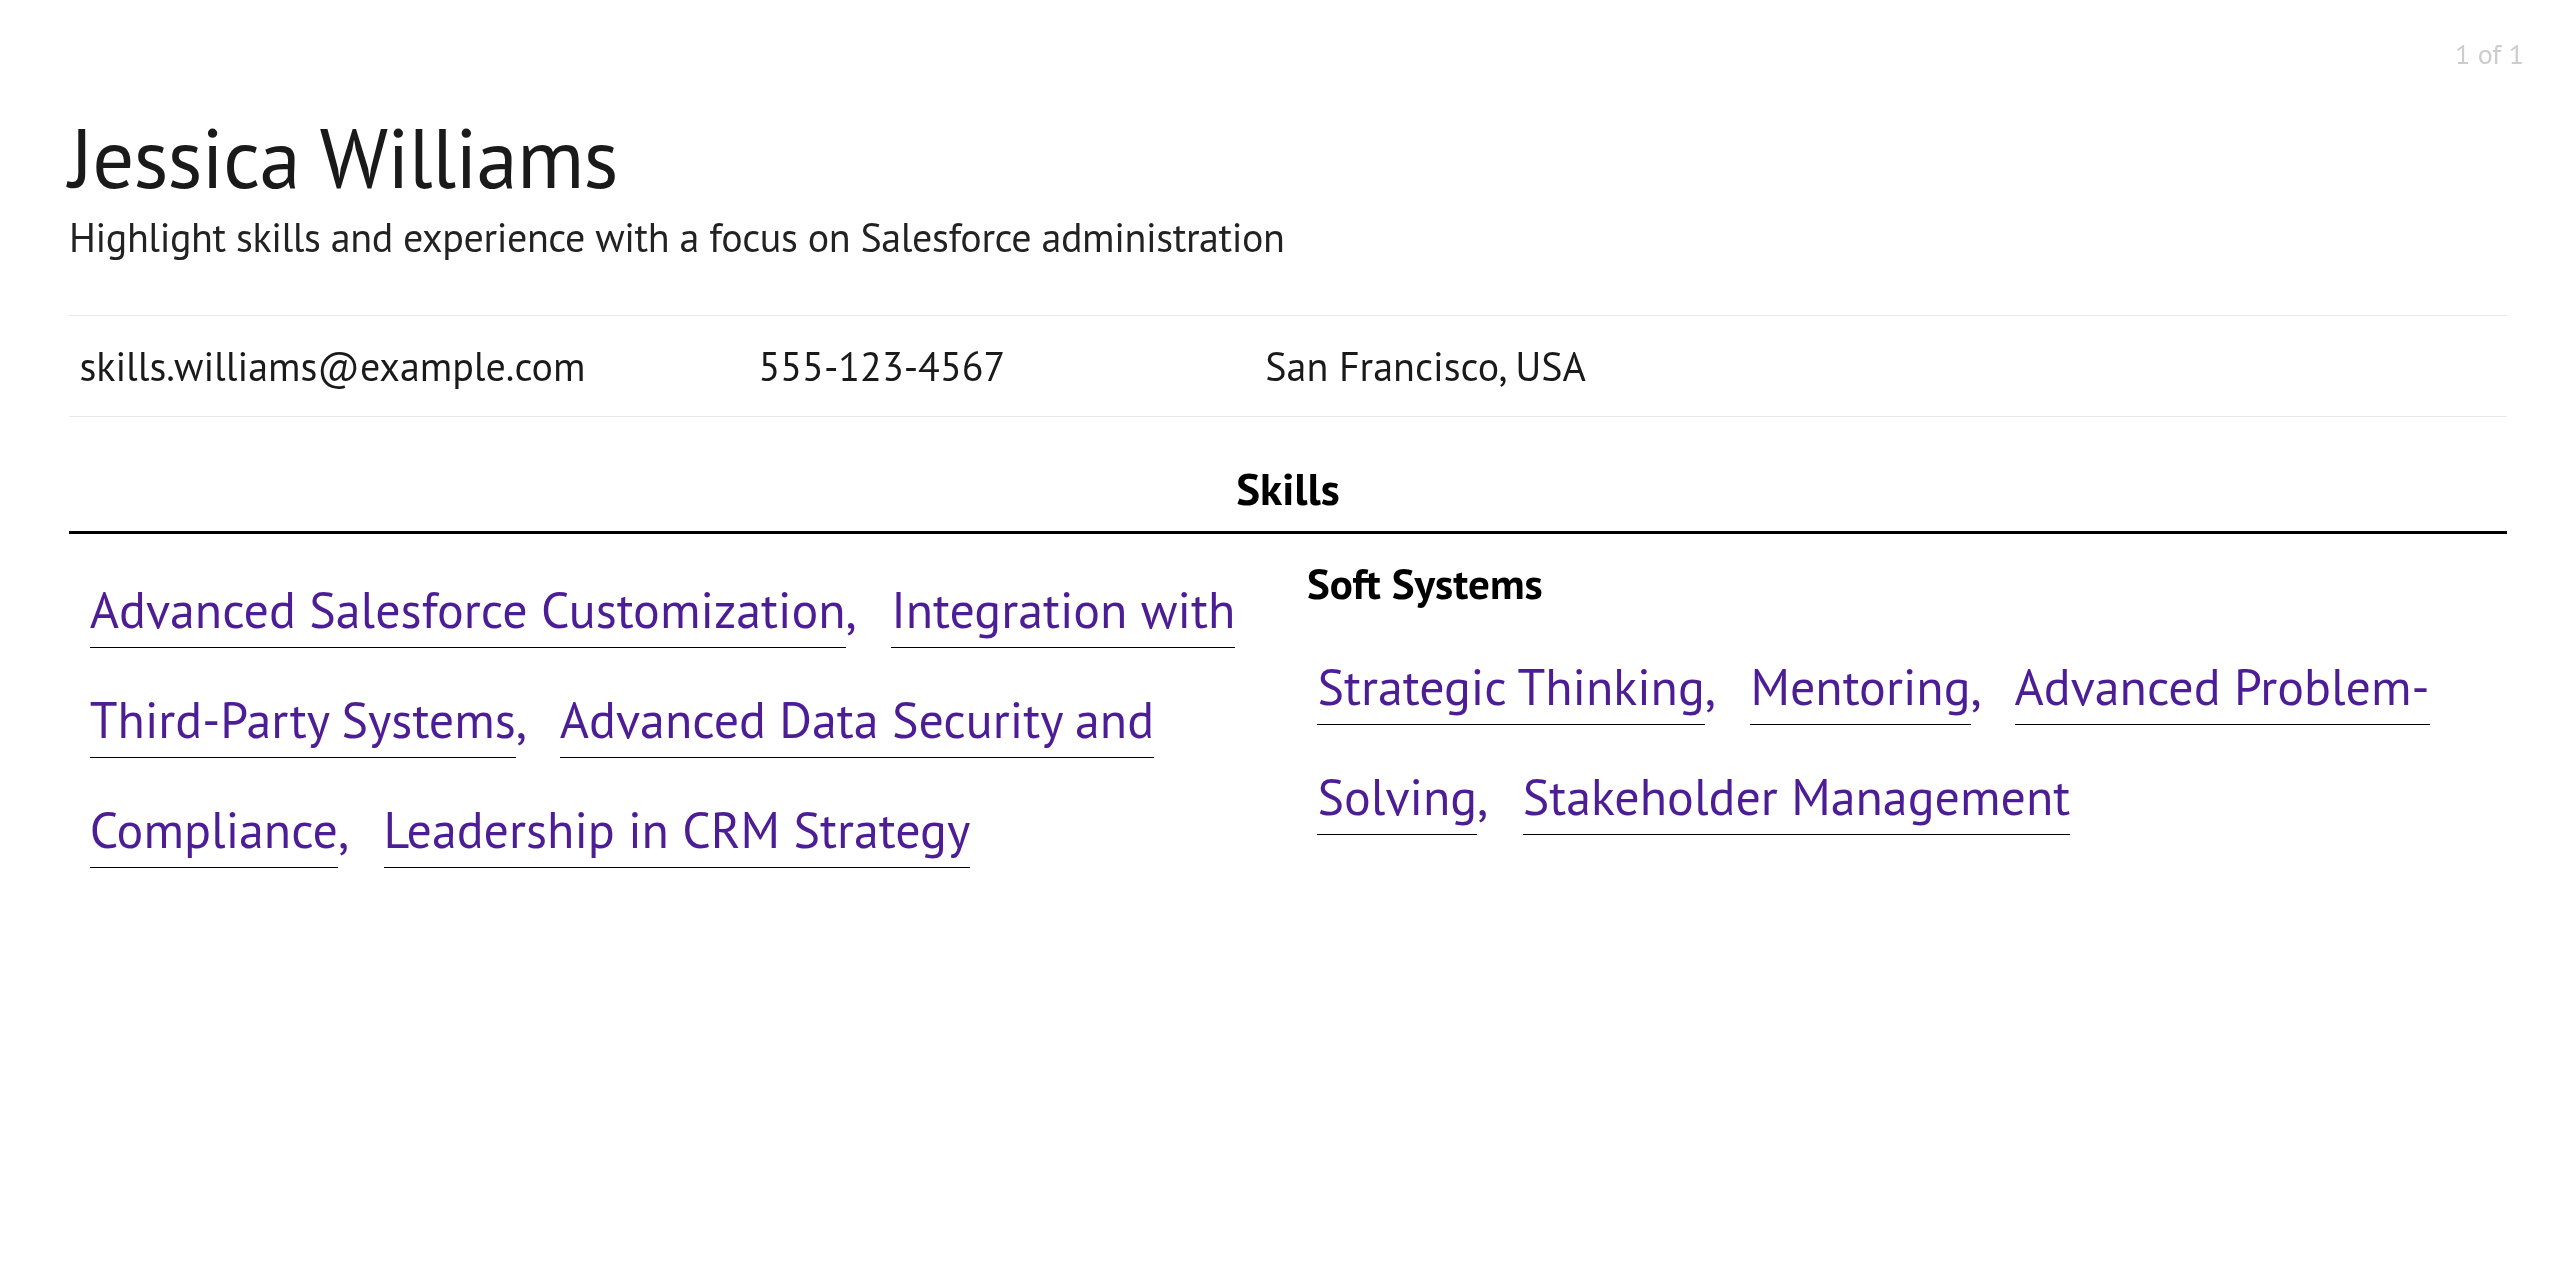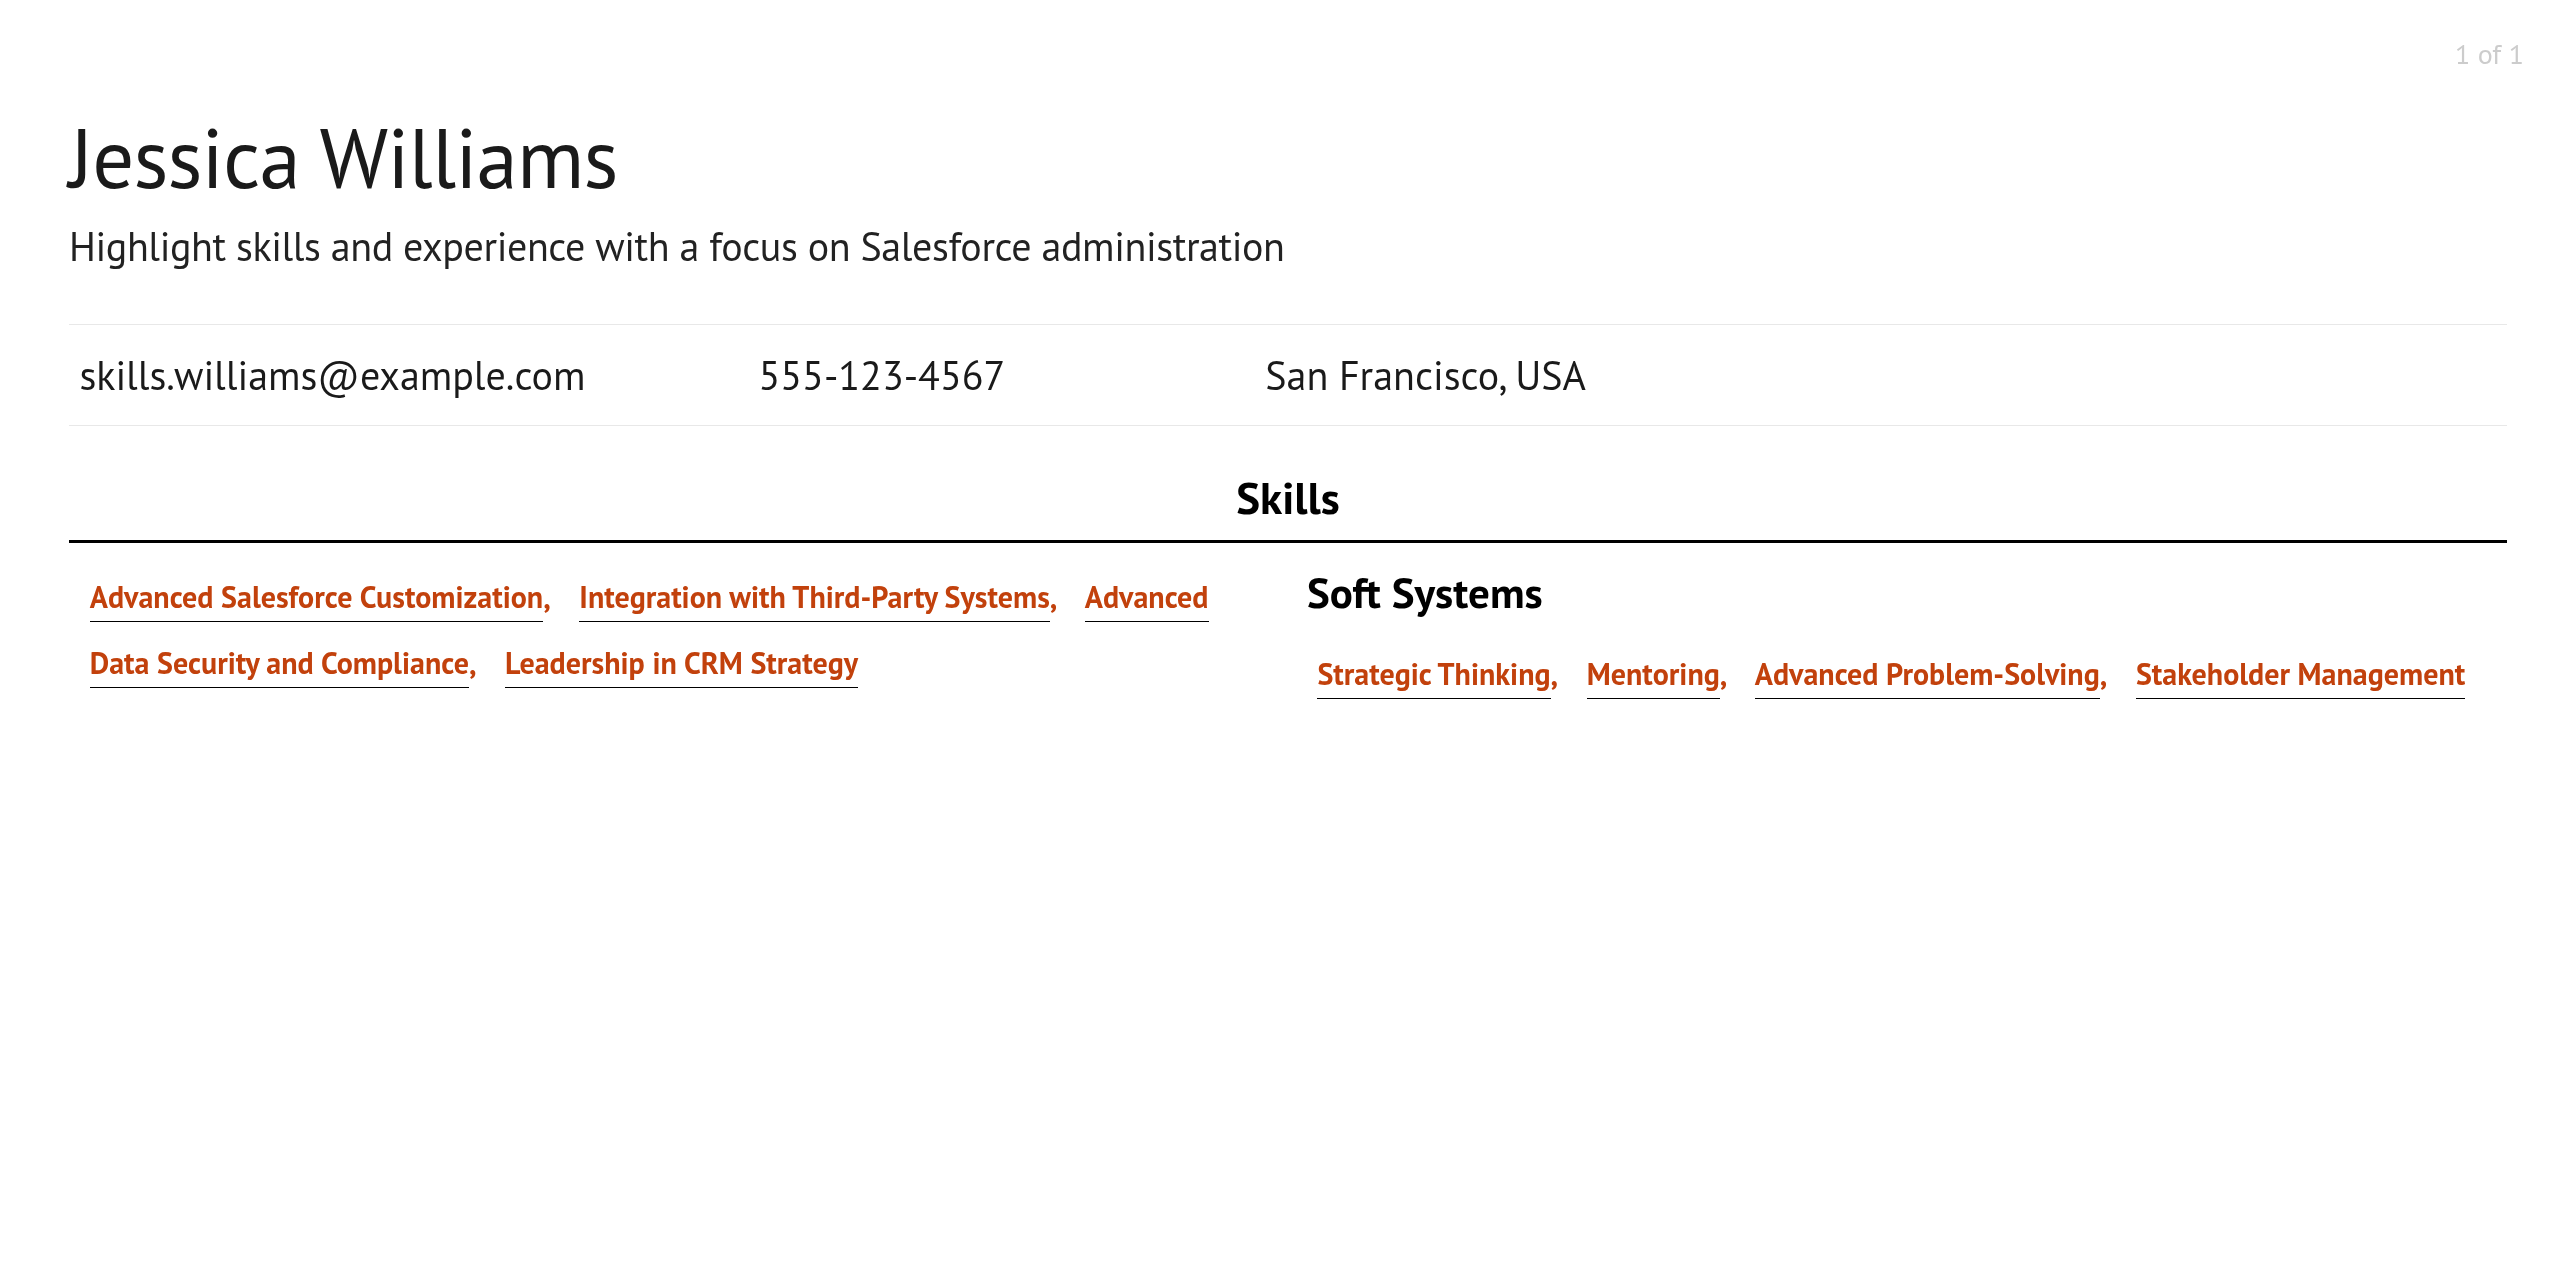--- a/index.html
+++ b/index.html
@@ -25,21 +25,21 @@
     }
     .header {
       margin-top: 69px;
       margin-bottom: 52px;
     }
     .name {
       font-size: 83px;
       font-weight: 400;
       letter-spacing: -0.9px;
       color: #1a1a1a;
-      margin-bottom: 9px;
+      margin-bottom: 0;
     }
     .tagline {
       font-size: 40px;
       font-weight: 400;
       color: #222222;
       letter-spacing: -0.4px;
     }
     .contact-row {
       display: flex;
       border-top: 1.7px solid #e8e8e8;
@@ -73,24 +73,24 @@
       flex: 1;
       padding: 0 10.4px;
     }
     .skills-subtitle {
       font-size: 43px;
       font-weight: 700;
       color: #000000;
       margin-bottom: 21px;
     }
     .skills-list {
-      font-size: 30px;
-      font-weight: 700;
+      font-size: 50px;
+      font-weight: 400;
       line-height: 2.2;
-      color: #c2410c;
+      color: #4c1d95;
       padding-left: 10.4px;
     }
     .skill-item {
       display: inline;
       border-bottom: 1.7px solid #000000;
       padding-bottom: 5.2px;
     }
     .skill-sep {
       display: inline;
       padding-right: 21px;

